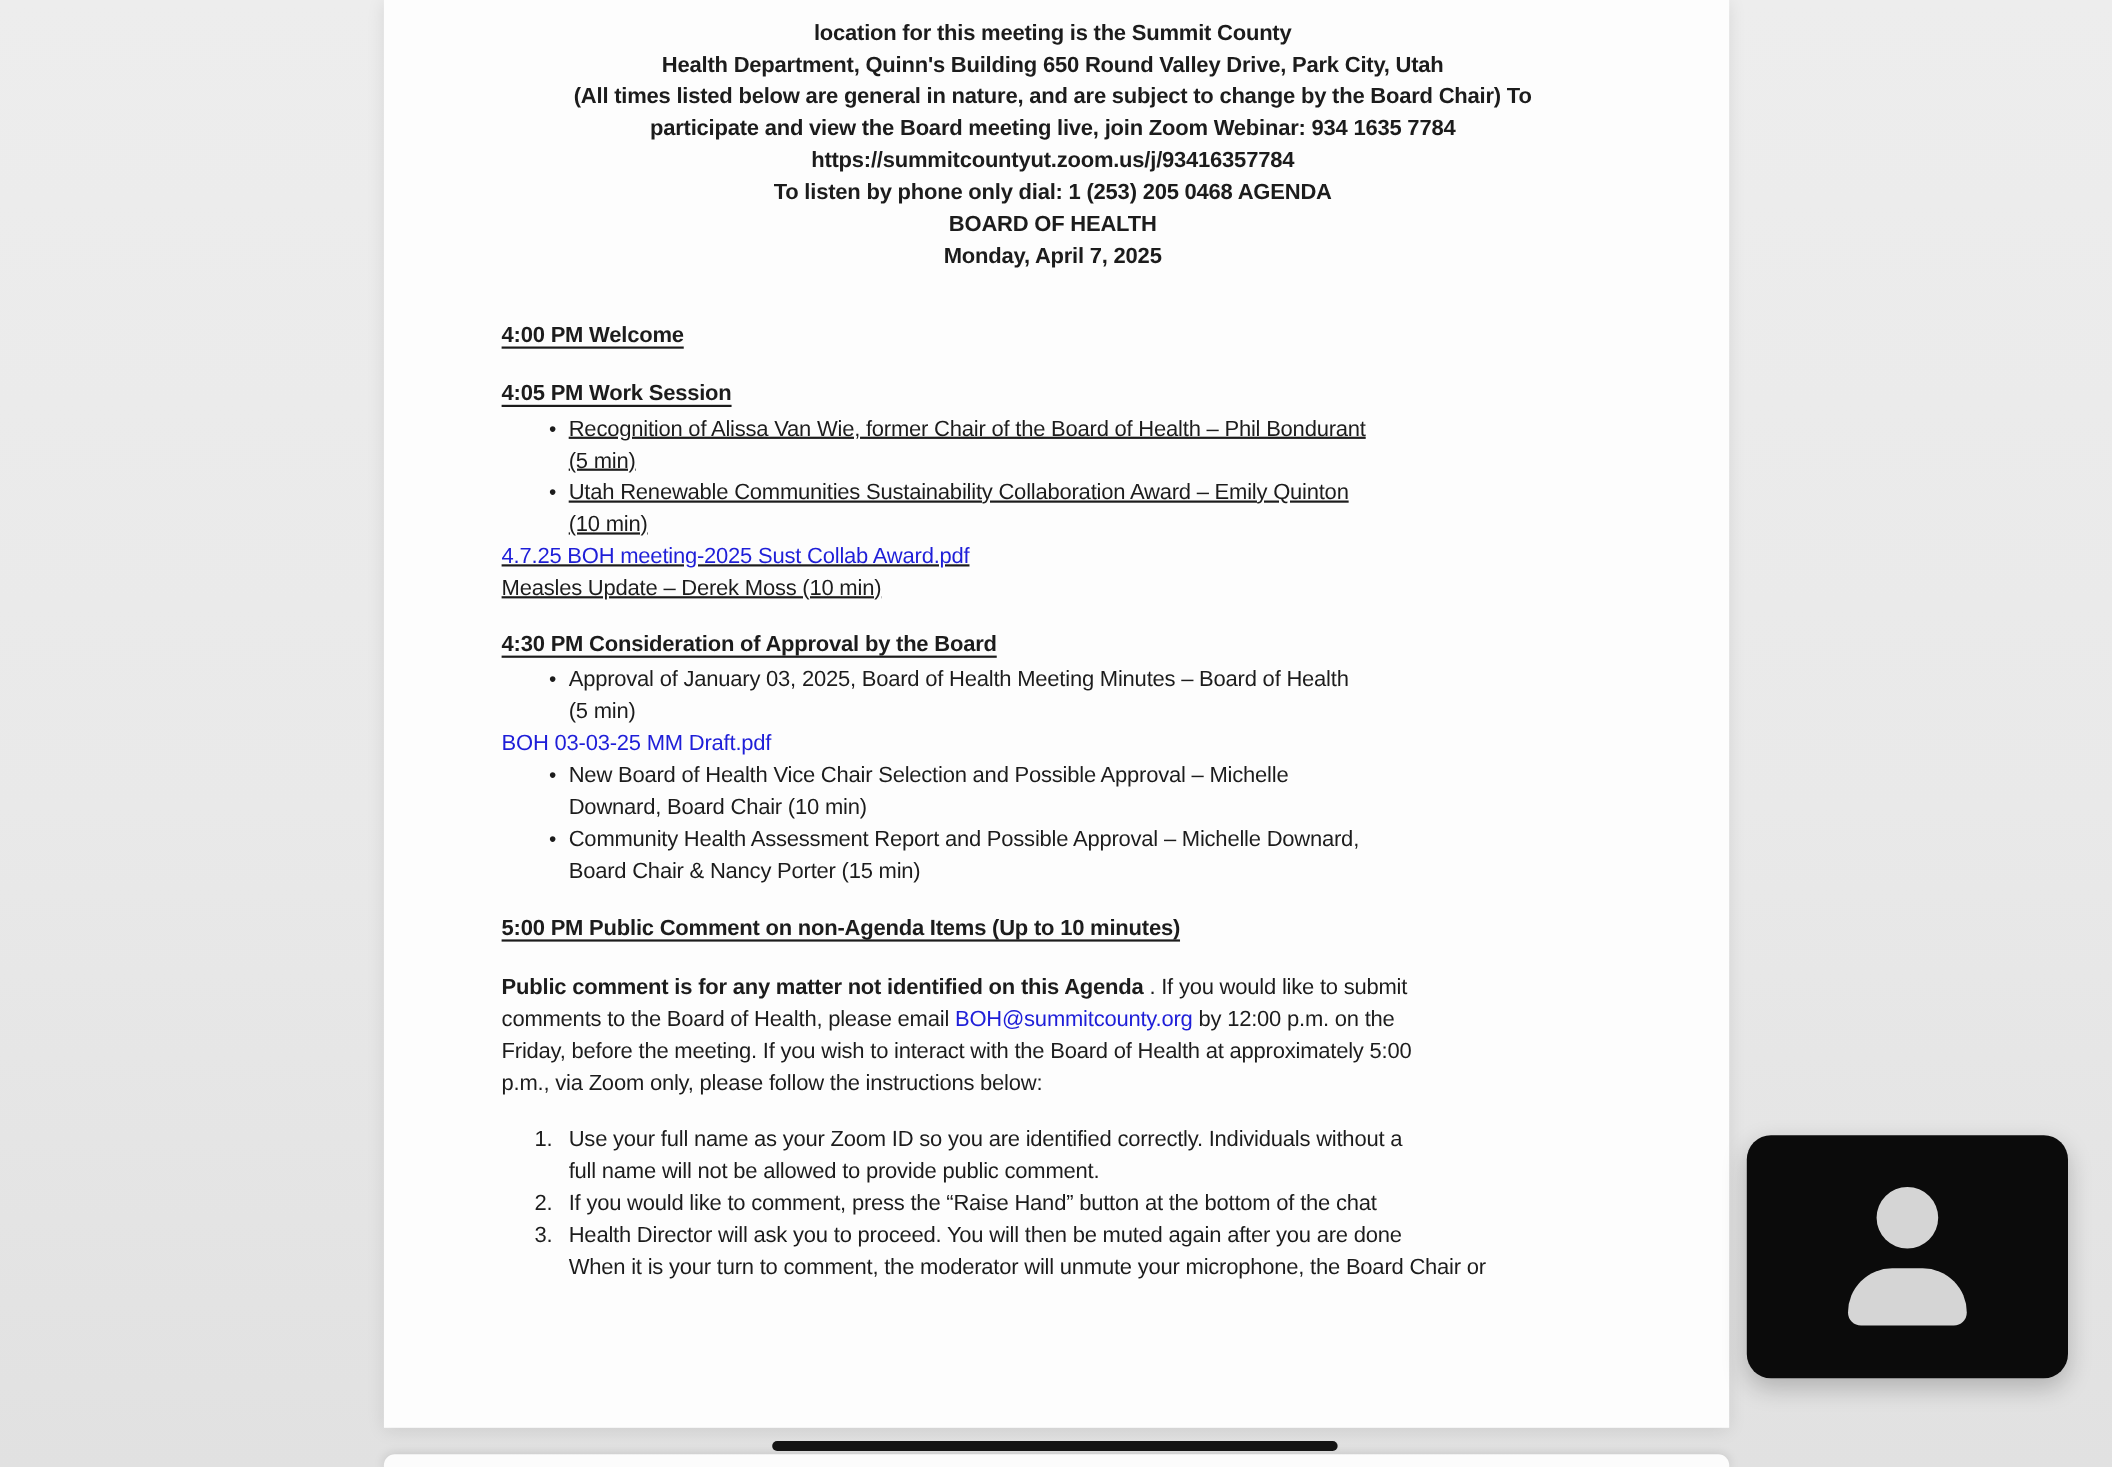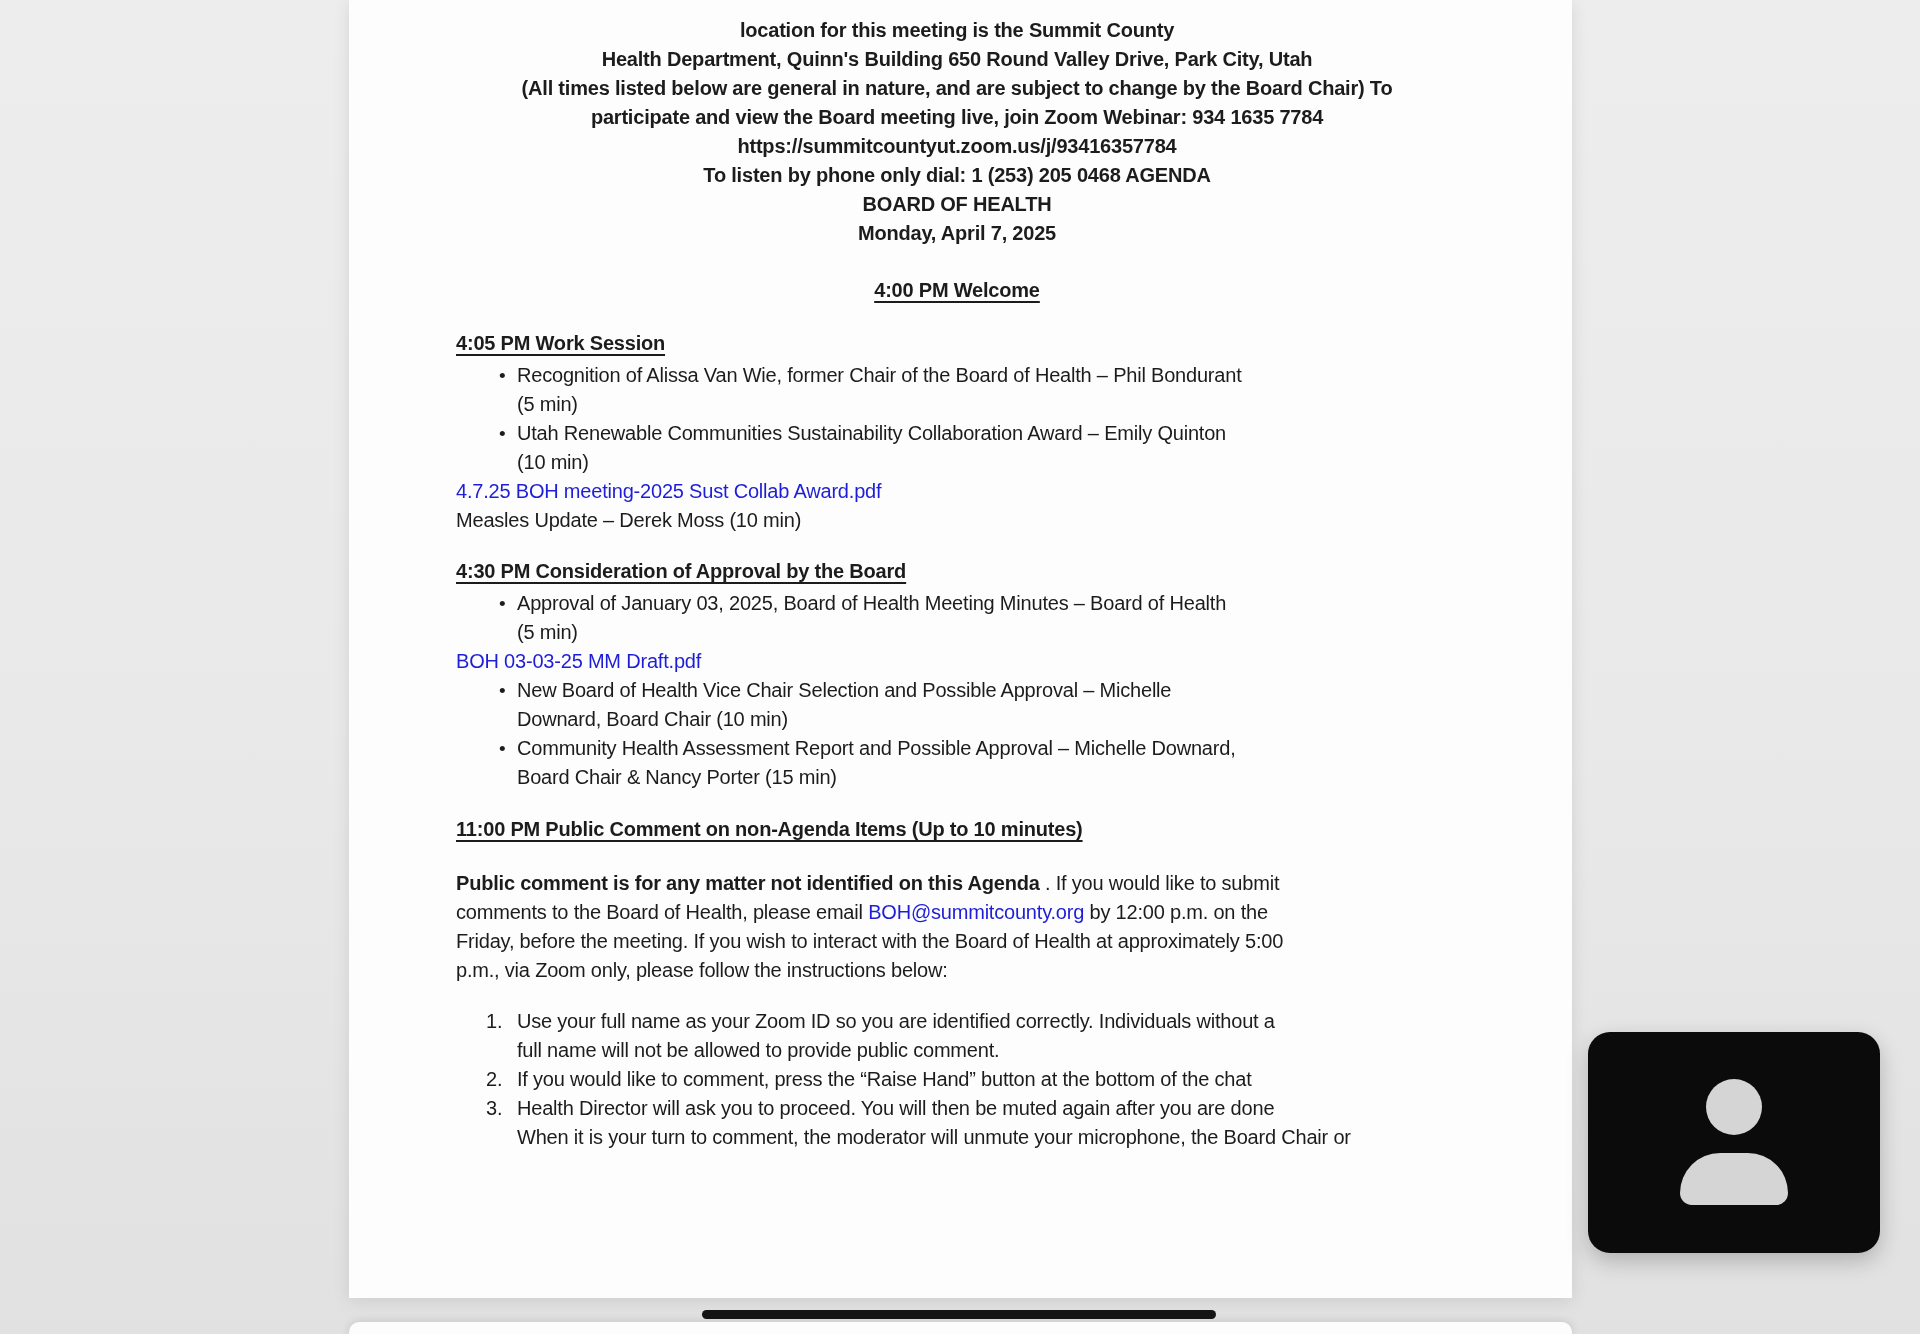--- a/index.html
+++ b/index.html
@@ -30,23 +30,23 @@
   }
   .line{white-space:nowrap;}
 
   .doc-header{padding-top:16px;text-align:center;font-weight:700;}
 
   .sec-heading{
     font-weight:700;text-decoration:underline;
     text-decoration-thickness:2px;text-underline-offset:4px;
     white-space:nowrap;
   }
-  .h-welcome{margin-top:28px;text-align:center;}
+  .h-welcome{margin-top:43px;}
   .h-work{margin-top:24px;}
-  .list-work{margin-top:3px;}
+  .list-work{margin-top:3px;text-decoration:underline;}
   .h-approval{margin-top:22px;}
   .list-approval{margin-top:3px;}
   .h-pc{margin-top:23px;}
   .paragraph{margin-top:25px;}
   .steps{margin-top:22px;}
 
   .bullet{position:relative;padding-left:61px;}
   .marker{position:absolute;left:43px;top:0;}
   .marker::before{content:"\2022";font-size:19px;}
 
@@ -135,21 +135,21 @@
           <div class="line">New Board of Health Vice Chair Selection and Possible Approval – Michelle</div>
           <div class="line">Downard, Board Chair (10 min)</div>
         </div>
         <div class="bullet">
           <span class="marker"></span>
           <div class="line">Community Health Assessment Report and Possible Approval – Michelle Downard,</div>
           <div class="line">Board Chair &amp; Nancy Porter (15 min)</div>
         </div>
       </div>
 
-      <div class="sec-heading h-pc">11:00 PM Public Comment on non-Agenda Items (Up to 10 minutes)</div>
+      <div class="sec-heading h-pc">5:00 PM Public Comment on non-Agenda Items (Up to 10 minutes)</div>
 
       <div class="paragraph">
         <div class="line"><span class="bold">Public comment is for any matter not identified on this Agenda</span><span> . If you would like to submit</span></div>
         <div class="line"><span>comments to the Board of Health, please email </span><span class="inline-link">BOH@summitcounty.org</span><span> by 12:00 p.m. on the</span></div>
         <div class="line">Friday, before the meeting. If you wish to interact with the Board of Health at approximately 5:00</div>
         <div class="line">p.m., via Zoom only, please follow the instructions below:</div>
       </div>
 
       <div class="steps">
         <div class="step">

